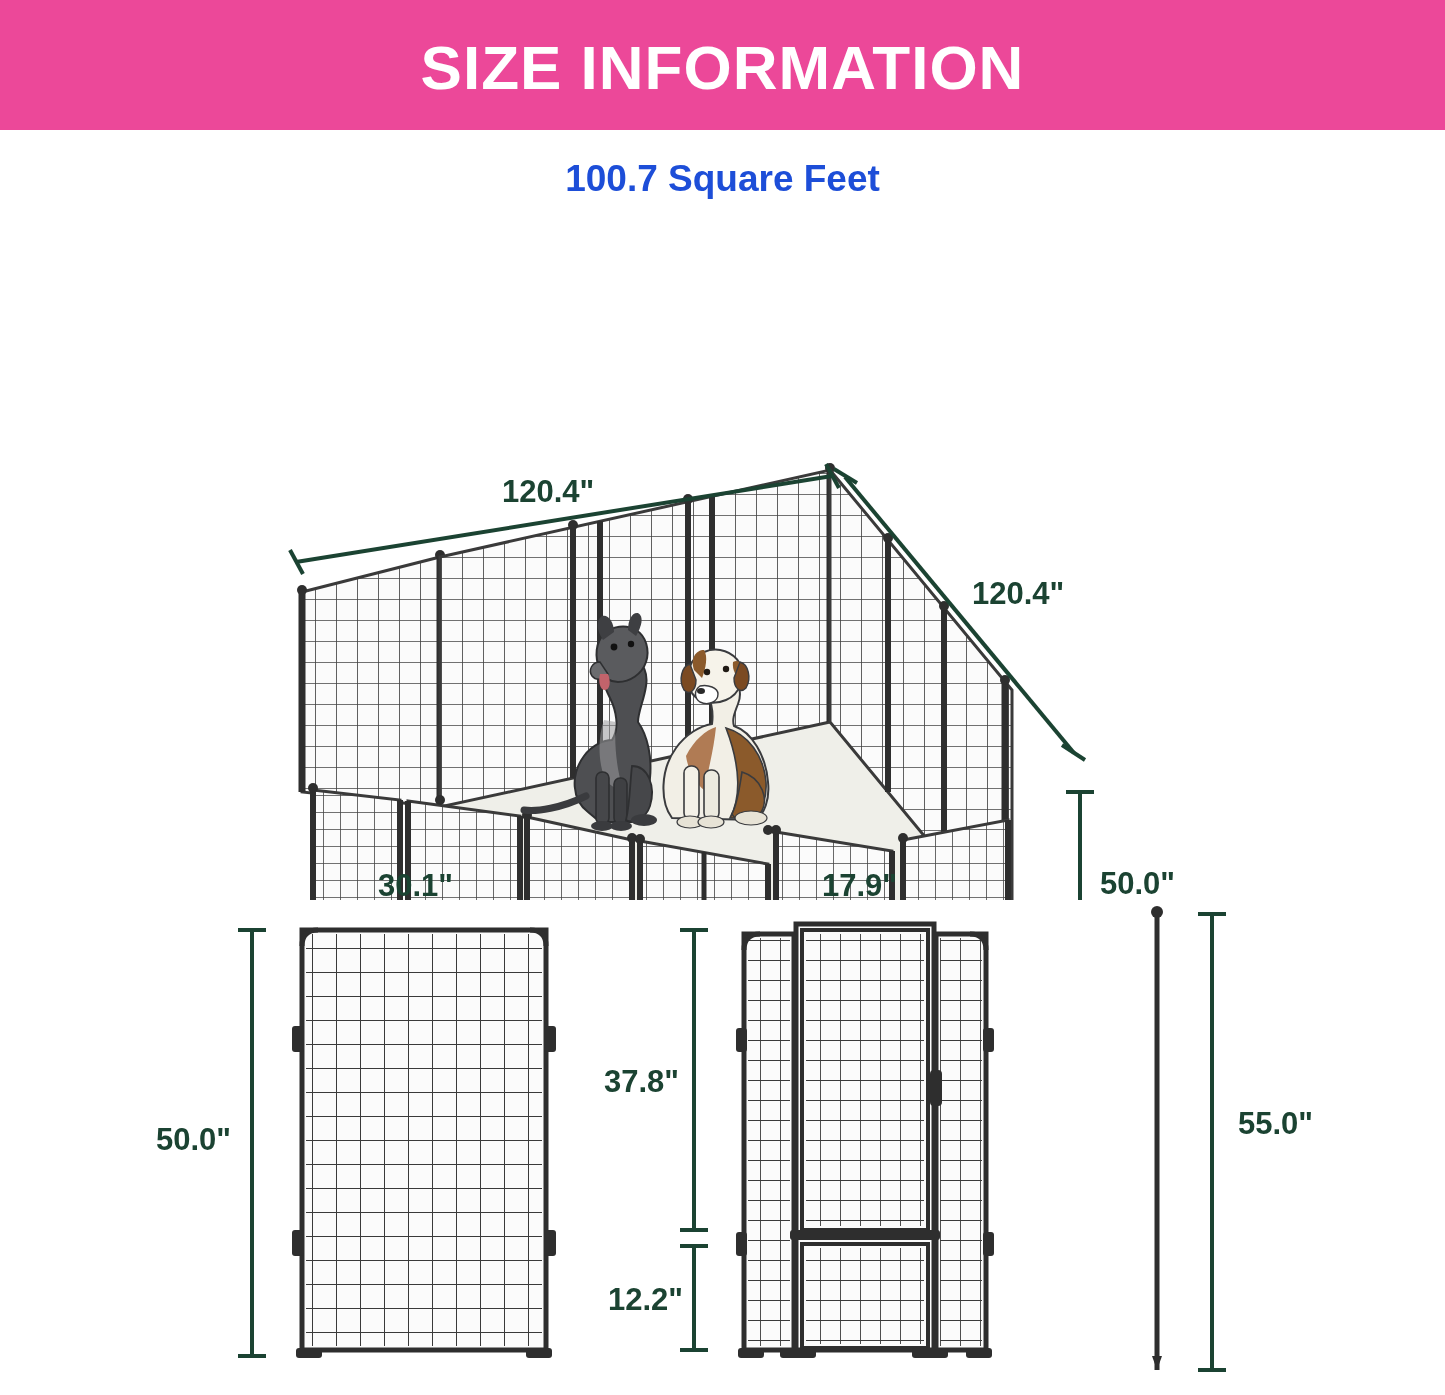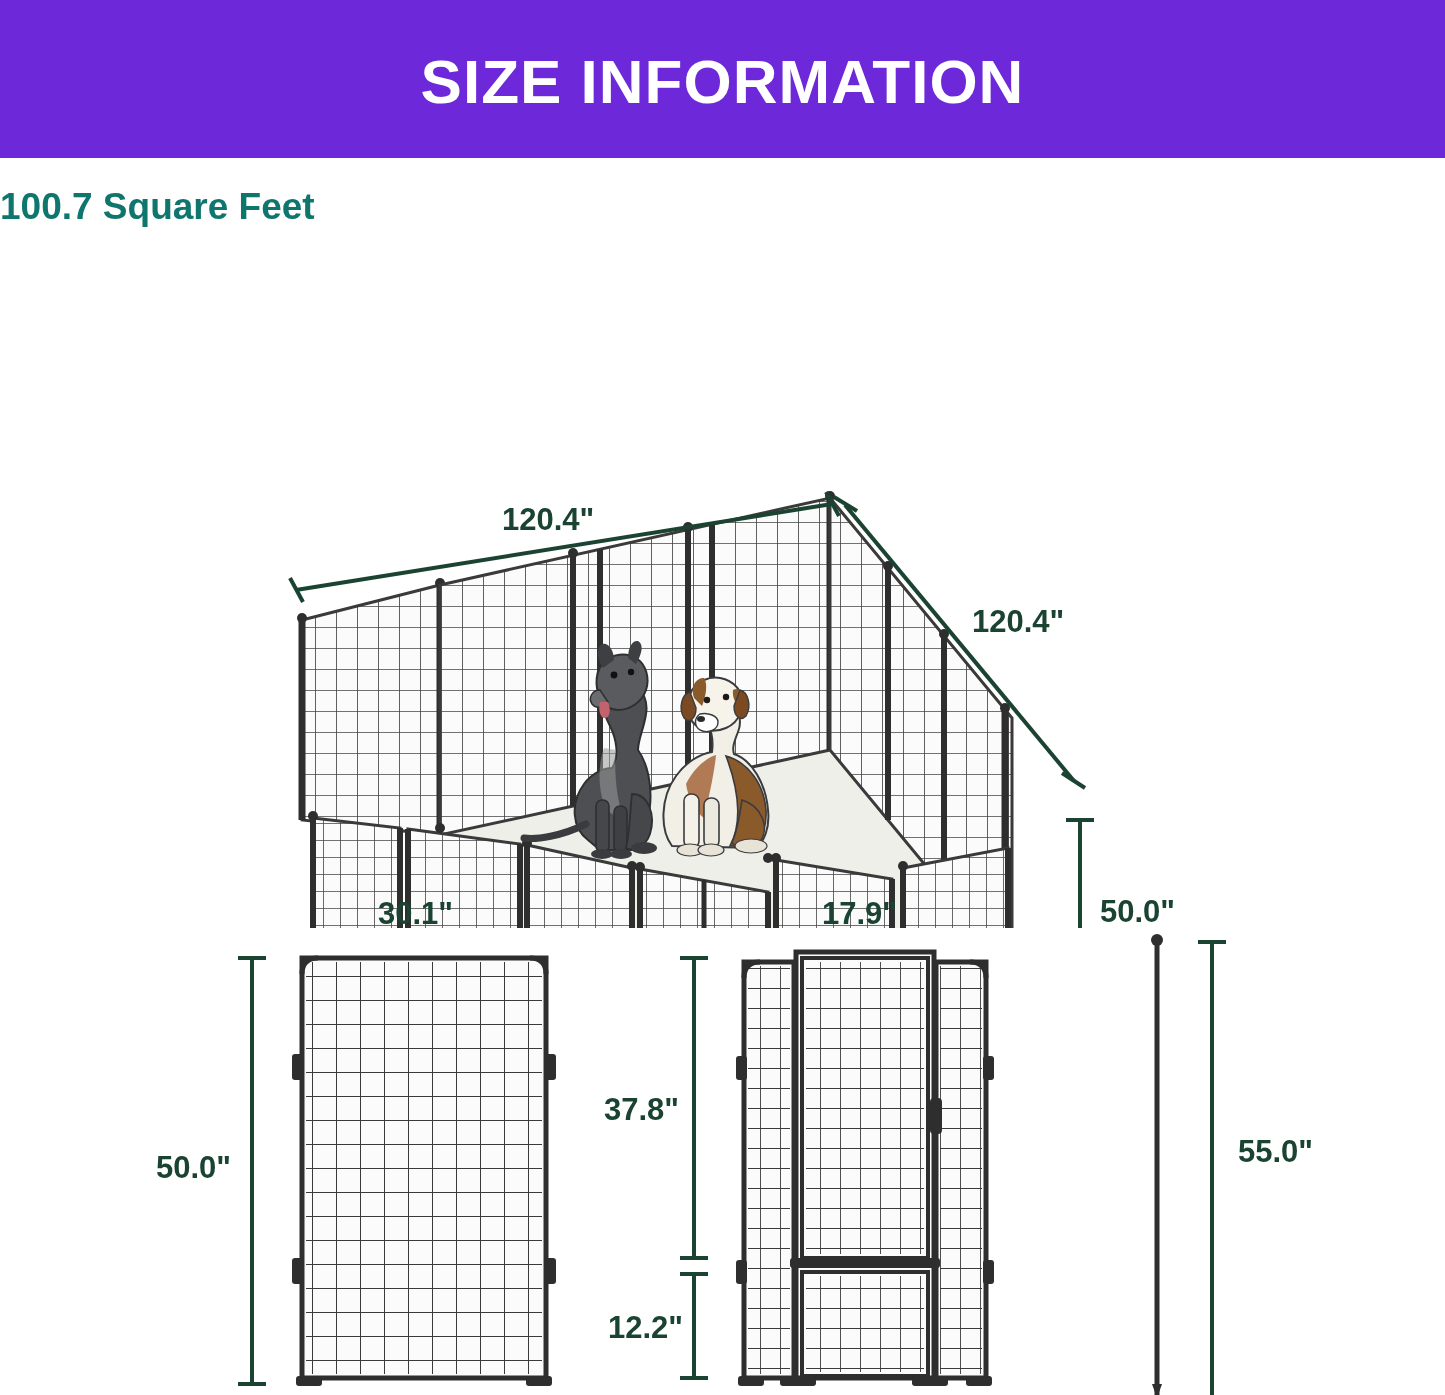--- a/index.html
+++ b/index.html
@@ -12,42 +12,42 @@
     height: 1395px;
     font-family: "Liberation Sans", sans-serif;
     color: #1d3b2a;
     position: relative;
     overflow: hidden;
   }
 
   
   .header {
     width: 100%;
-    height: 158px;
-    background: #6d28d9;
+    height: 130px;
+    background: #ec4899;
     display: flex;
     align-items: center;
     justify-content: center;
     box-sizing: border-box;
   }
   .header-title {
     color: #ffffff;
     font-size: 62px;
     font-weight: bold;
     letter-spacing: 1px;
     line-height: 1;
     margin-top: 6px;
   }
 
   
   .subtitle {
-    text-align: left;
+    text-align: center;
     font-size: 37px;
     font-weight: bold;
-    color: #0f766e;
+    color: #1d4ed8;
     margin-top: 28px;
   }
 
   
   .top-diagram {
     position: relative;
     width: 1445px;
     height: 700px;
   }
 

